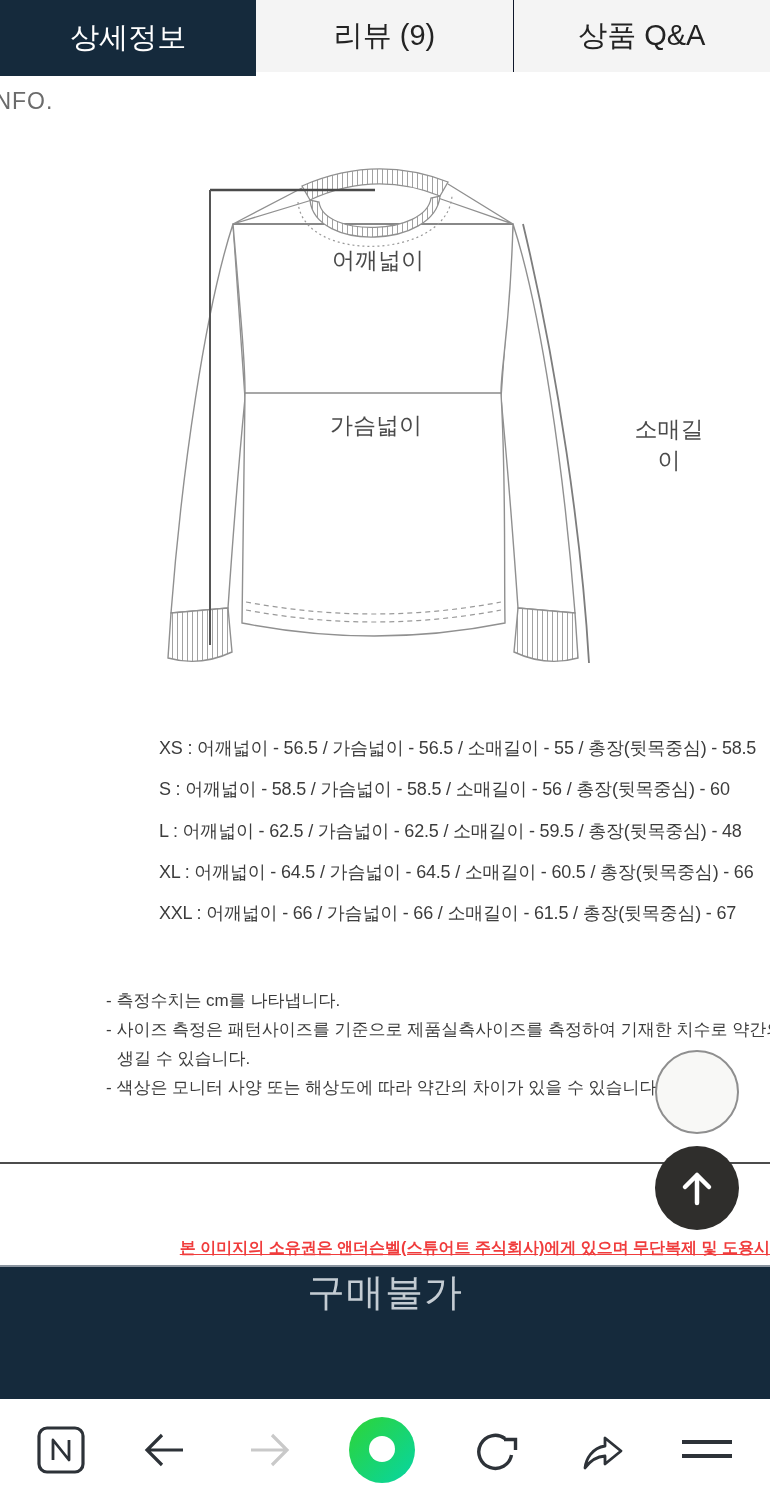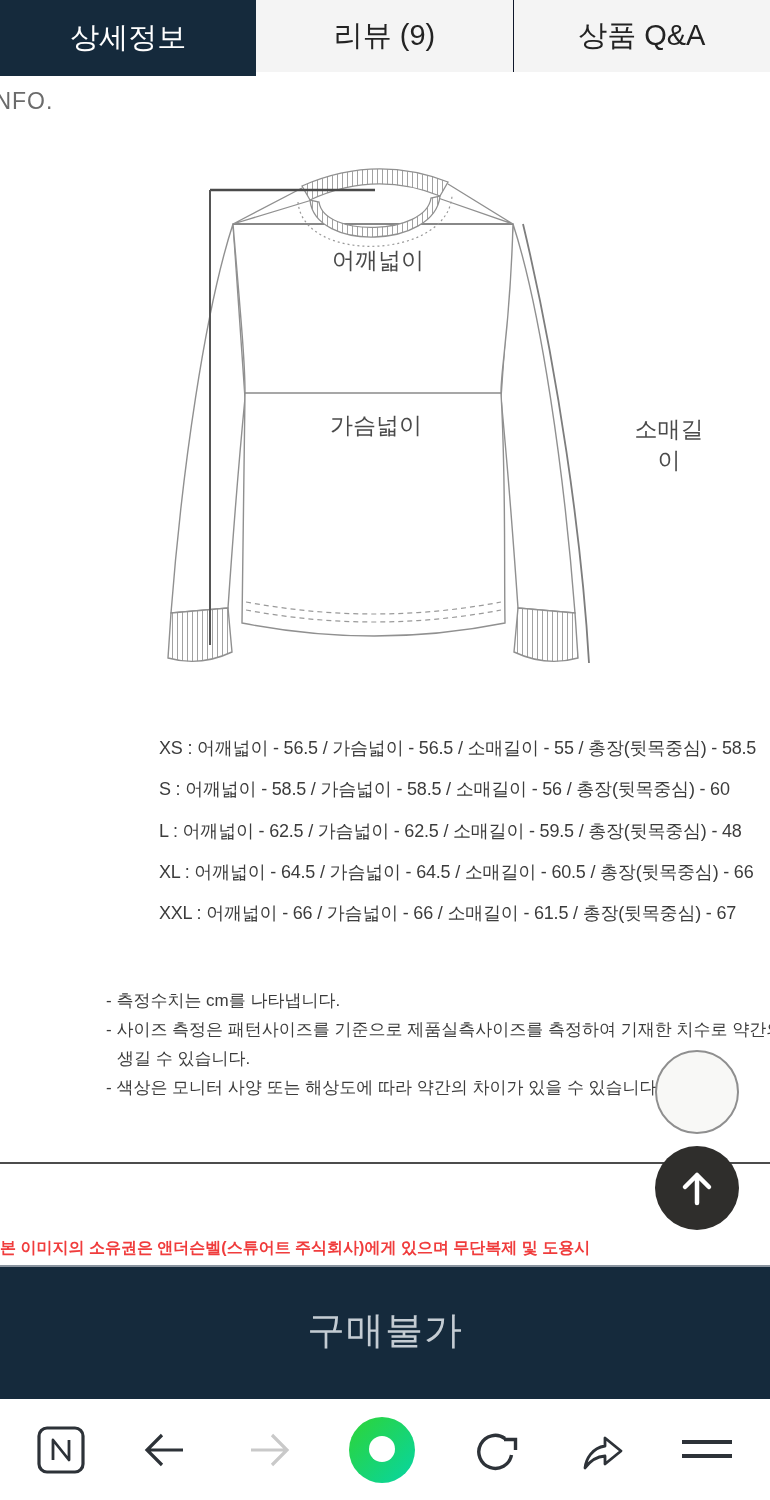--- a/index.html
+++ b/index.html
@@ -38,26 +38,26 @@
   
   .hr-line{position:absolute;top:1162px;left:0;width:770px;height:2px;background:#4c4c4c;z-index:1;}
 
   
   .float-circle{position:absolute;top:1050px;left:655px;width:84px;height:84px;border-radius:50%;
                 background:#f8f8f6;border:2px solid #8f8f8f;box-sizing:border-box;z-index:2;cursor:pointer;}
   .scroll-top{position:absolute;top:1146px;left:655px;width:84px;height:84px;border-radius:50%;
               background:#2f2e2c;z-index:4;display:flex;align-items:center;justify-content:center;cursor:pointer;}
 
   
-  .copyright{position:absolute;top:1238px;left:0;width:770px;text-align:left;color:#f03c3c;
-             font-size:16px;font-weight:700;z-index:2;white-space:nowrap;}
+  .copyright{position:absolute;top:1238px;left:0;width:770px;text-align:right;color:#f03c3c;
+             font-size:16px;font-weight:700;z-index:2;white-space:nowrap;text-decoration:underline;}
 
   
   .purchase-bar{position:absolute;top:1265px;left:0;width:770px;height:134px;background:#152a3c;
-                border-top:2px solid #8b95a0;box-sizing:border-box;display:flex;align-items:center;
+                border-top:2px solid #8b95a0;box-sizing:border-box;display:flex;
                 justify-content:center;z-index:3;cursor:pointer;}
   .purchase-bar span{font-size:38px;color:#c4ccd3;letter-spacing:1px;padding-bottom:6px;}
 
   
   .toolbar{position:absolute;top:1399px;left:0;width:770px;height:101px;background:#fff;z-index:3;
            display:flex;align-items:center;justify-content:space-between;padding:0 36px;box-sizing:border-box;}
   .tb-btn{display:flex;align-items:center;justify-content:center;cursor:pointer;background:none;border:none;padding:0;}
 </style>
 </head>
 <body>

